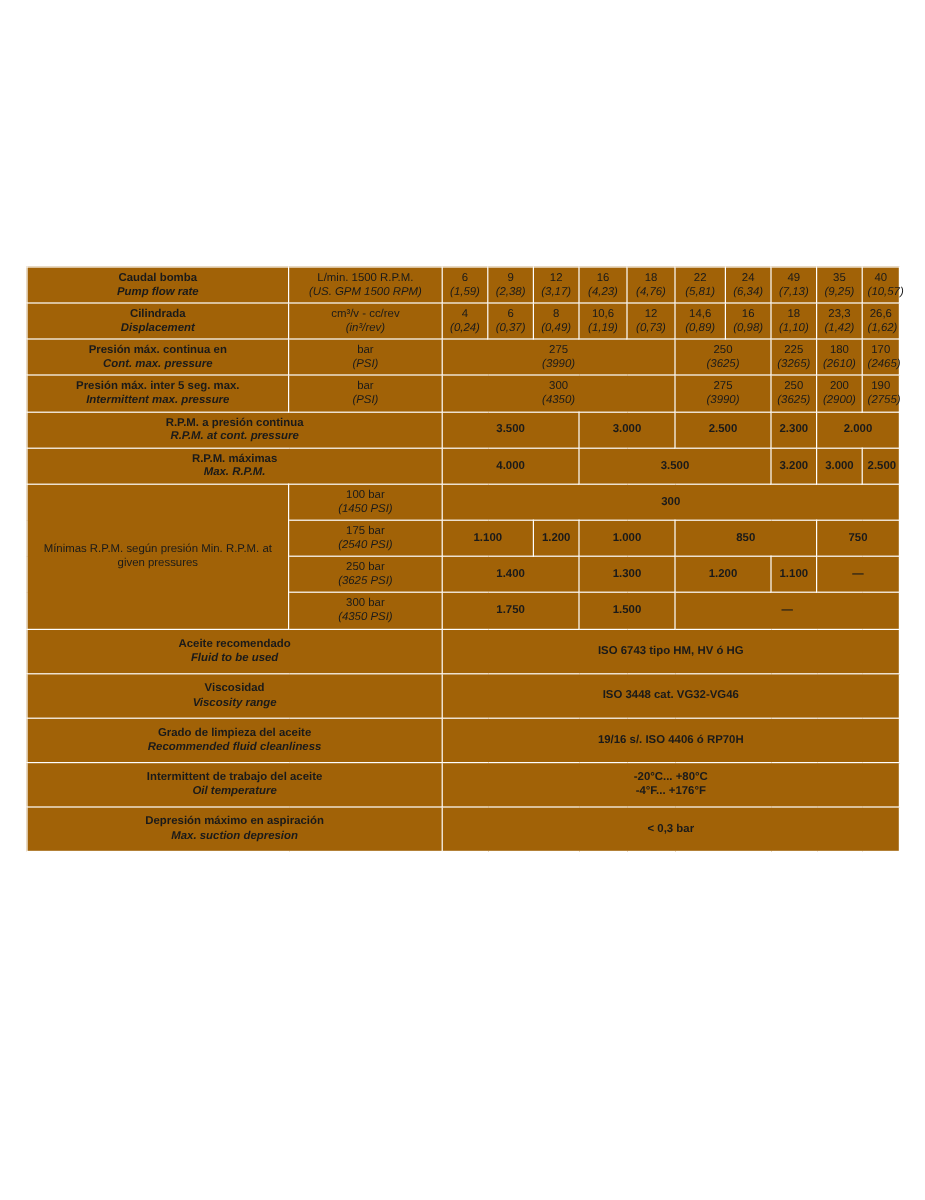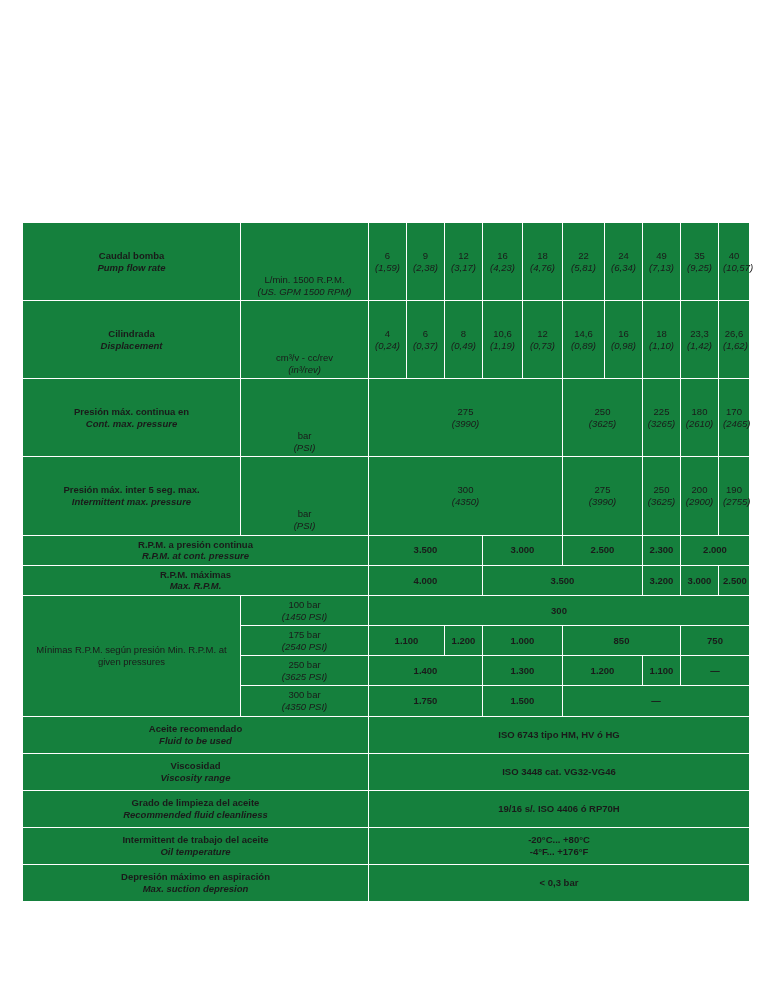--- a/index.html
+++ b/index.html
@@ -17,21 +17,21 @@
   #sheet {
     position: absolute;
     left: 22px;
     top: 222px;
     width: 727px;
   }
   table.spec {
     border-collapse: collapse;
     width: 727px;
     table-layout: fixed;
-    background: #15803d;
+    background: #a16207;
   }
   table.spec td {
     border: 1px solid #ffffff;
     padding: 3px 4px;
     vertical-align: middle;
     text-align: center;
     font-size: 9.5px;
     line-height: 1.22;
   }
   .lbl {
@@ -48,21 +48,21 @@
     font-style: italic;
     font-weight: bold;
     display: block;
   }
   .unit {
     text-align: left;
     padding-left: 8px;
     font-size: 9.5px;
     line-height: 1.25;
   }
-  .unit .u1 { display: block; margin-top: 48px; }
+  .unit .u1 { display: block; }
   .unit .u2 { display: block; font-style: italic; }
   .val .v1 { display: block; }
   .val .v2 { display: block; font-style: italic; }
   .single { font-size: 9.5px; font-weight: bold; }
   .subrow {
     text-align: left;
     padding-left: 8px;
     font-size: 9.5px;
     line-height: 1.25;
   }

